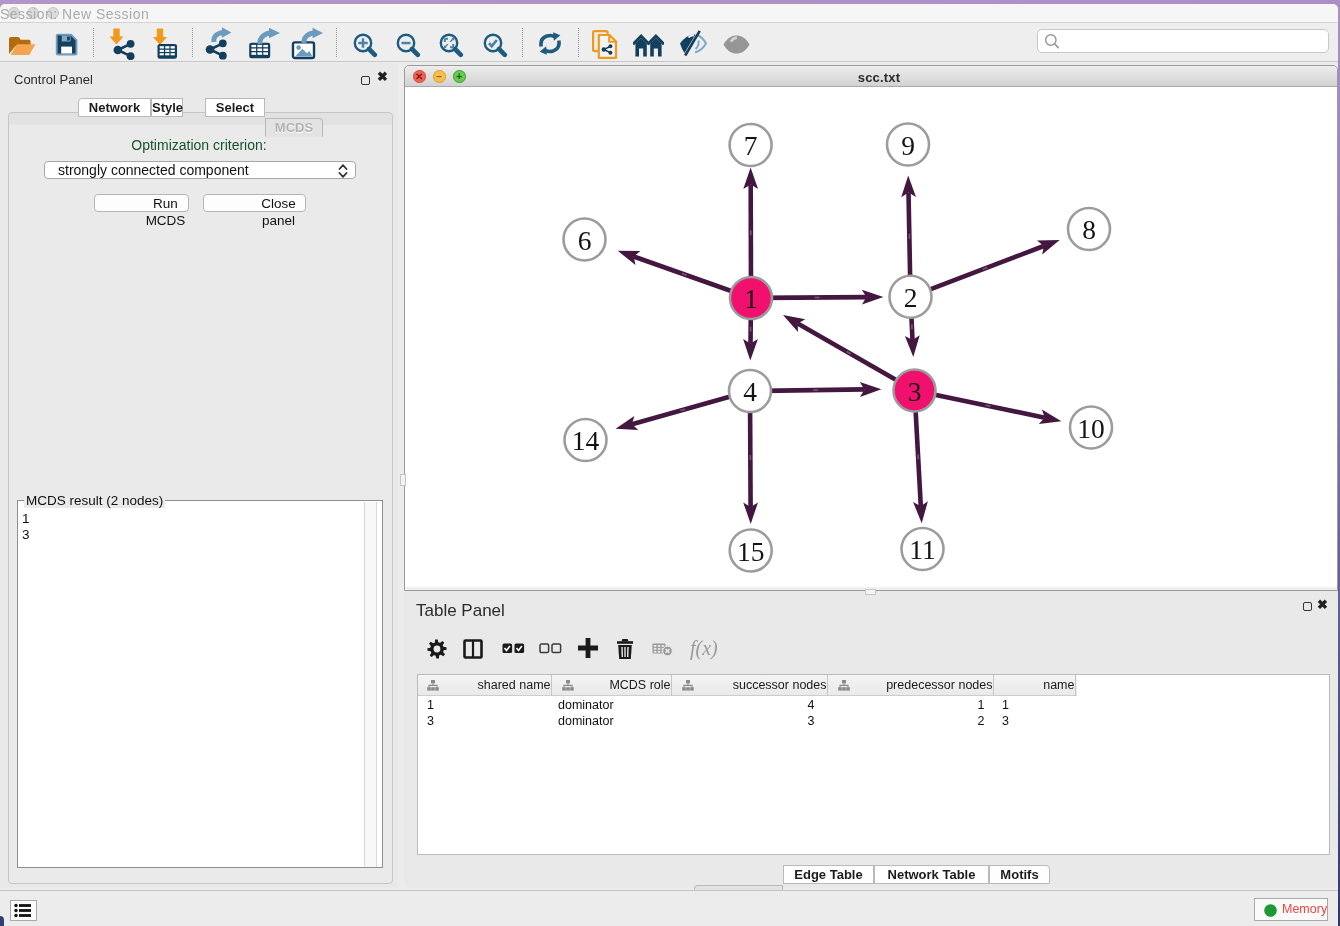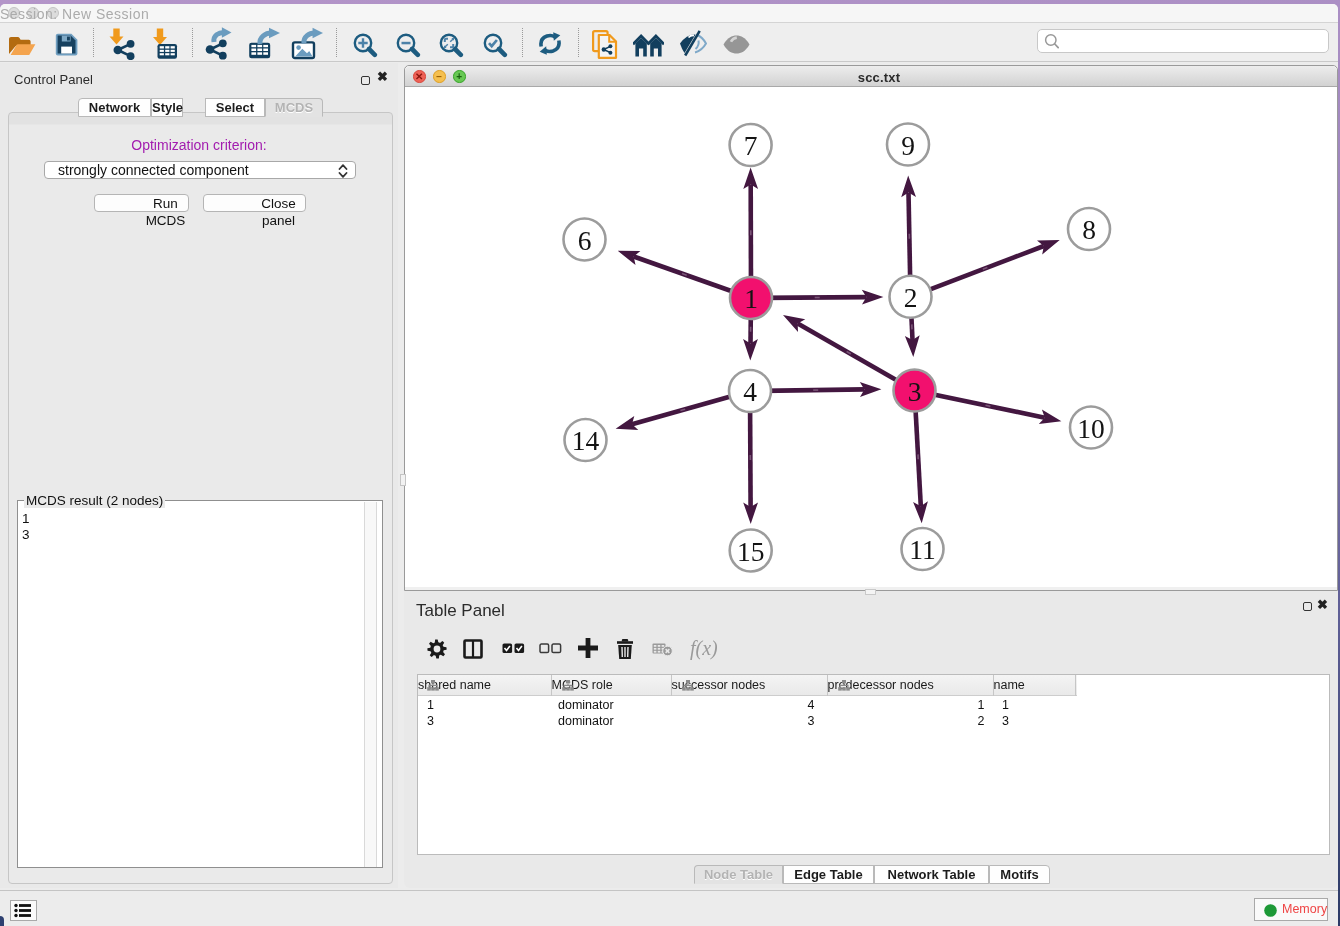--- a/index.html
+++ b/index.html
@@ -12,41 +12,41 @@
 .mactitle .t { position:absolute; top:2px; left:0; width:100%; text-align:left; font-size:14px; letter-spacing:0.5px; color:#ababab; }
 
 .toolbar { position:absolute; left:0; top:19px; width:1338px; height:39px; background:#eeeeee; border-bottom:1px solid #c9c9c9; }
 .tsep { position:absolute; top:5px; height:29px; width:0; border-left:1px dotted #9a9a9a; }
 .ticon { position:absolute; }
 .searchbox { position:absolute; left:1037px; top:6px; width:292px; height:24px; background:#fff; border:1px solid #c8c8c8; border-radius:5px; }
 
 .cp { position:absolute; left:0; top:59px; width:398px; height:825px; background:#e9e9e9; }
 .cp-title { position:absolute; left:14px; top:9px; font-size:13px; color:#2b2b2b; }
 .tab { position:absolute; top:0; height:19px; background:#fefefe; border:1px solid #b9b9b9; font-size:13px; font-weight:bold; color:#1c1c1c; text-align:center; line-height:18px; }
-.tab.sel { background:#e3e3e3; color:#b3b3b3; text-shadow:0 1px 0 #fff; border-bottom-color:#e3e3e3; }
+.tab.sel { background:#e3e3e3; color:#b3b3b3; text-shadow:0 1px 0 #fff; border-bottom-color:#e3e3e3;margin-top:20px; }
 .cp-content { position:absolute; left:8px; top:49px; width:385px; height:772px; background:linear-gradient(#e2e2e2 0px,#e2e2e2 11px,#eaeaea 12px); border:1px solid #c6c6c6; border-radius:4px; }
-.optlabel { position:absolute; left:0; top:74px; width:100%; text-align:center; font-size:14px; color:#a21caf; }
+.optlabel { position:absolute; left:0; top:74px; width:100%; text-align:center; font-size:14px; color:#14532d; }
 .cp-select { position:absolute; left:44px; top:98px; width:312px; height:18px; background:#fff; border:1px solid #a8a8a8; border-radius:4px; font-size:14px; color:#111; line-height:17px; padding-left:13px; }
 .btn { position:absolute; top:131px; height:18px; background:#fdfdfd; border:1px solid #b5b5b5; border-radius:4px; font-size:13.5px; color:#111; text-align:center; line-height:17px;padding-left:48px; }
 .fieldset { position:absolute; left:17px; top:437px; width:366px; height:368px; background:#fff; border:1px solid #8f8f8f; }
 .fieldset .legend { position:absolute; left:6px; top:-8px; background:#eaeaea; padding:0 2px; font-size:13.5px; color:#111; }
 .fieldset .item { position:absolute; left:4px; font-size:13.5px; color:#111; }
 .fieldset .sb { position:absolute; right:5px; top:1px; width:13px; height:365px; background:#f8f8f8; border-left:1px solid #d9d9d9; border-right:1px solid #d9d9d9; }
 
 .netwin { position:absolute; left:404px; top:61px; width:934px; height:526px; background:#fff; border:1px solid #9a9a9a; border-radius:5px 5px 0 0; }
 .net-title { position:absolute; left:0; top:0; width:100%; height:21px; background:linear-gradient(#ededed,#d2d2d2); border-bottom:1px solid #a9a9a9; border-radius:5px 5px 0 0; }
 .net-title .t { position:absolute; top:3.5px; left:8px; width:100%; text-align:center; font-size:13px; font-weight:bold; letter-spacing:0.2px; color:#2b2b2b; }
 .wl { position:absolute; top:4px; width:12.5px; height:12.5px; border-radius:50%; font-size:10px; text-align:center; line-height:12px; }
 .net-bottom { position:absolute; left:0; bottom:0; width:100%; height:3px; background:#f0f0f0; }
 
 .tp { position:absolute; left:404px; top:587px; width:934px; height:297px; background:#e9e9e9; border-radius:0 0 6px 6px; }
 .tp-title { position:absolute; left:12px; top:10px; font-size:17px; color:#2b2b2b; }
 .tbl { position:absolute; left:13px; top:83px; width:913px; height:181px; background:#fff; border:1px solid #bbb; }
 .tbl-head { position:absolute; left:0; top:0; width:658.5px; height:21px; background:linear-gradient(#f4f4f4,#e9e9e9); border-bottom:1px solid #cdcdcd; font-size:12.5px; color:#1a1a1a; }
-.th { position:absolute; top:0; height:21px; border-right:1px solid #c6c6c6; text-align:left; line-height:21px; }
+.th { position:absolute; top:0; height:21px; border-right:1px solid #c6c6c6; text-align:right; line-height:21px; }
 .td { position:absolute; font-size:12.5px; color:#111; }
 
 .statusbar { position:absolute; left:0; top:886px; width:1338px; height:36px; background:#ececec; border-top:1px solid #c4c4c4; }
 .hamb { position:absolute; left:10px; top:9px; width:27px; height:21px; background:#fafafa; border:1px solid #a9a9a9; }
 .mem { position:absolute; left:1254px; top:7px; width:74px; height:23px; background:#fafafa; border:1px solid #a9a9a9; font-size:12.5px; color:#ef4444; }
 .float-ic { position:absolute; width:9px; height:9px; border:1.5px solid #333; border-radius:2px; }
 .close-x { position:absolute; font-size:13px; font-weight:bold; color:#222; }
 </style>
 </head>
 <body>

